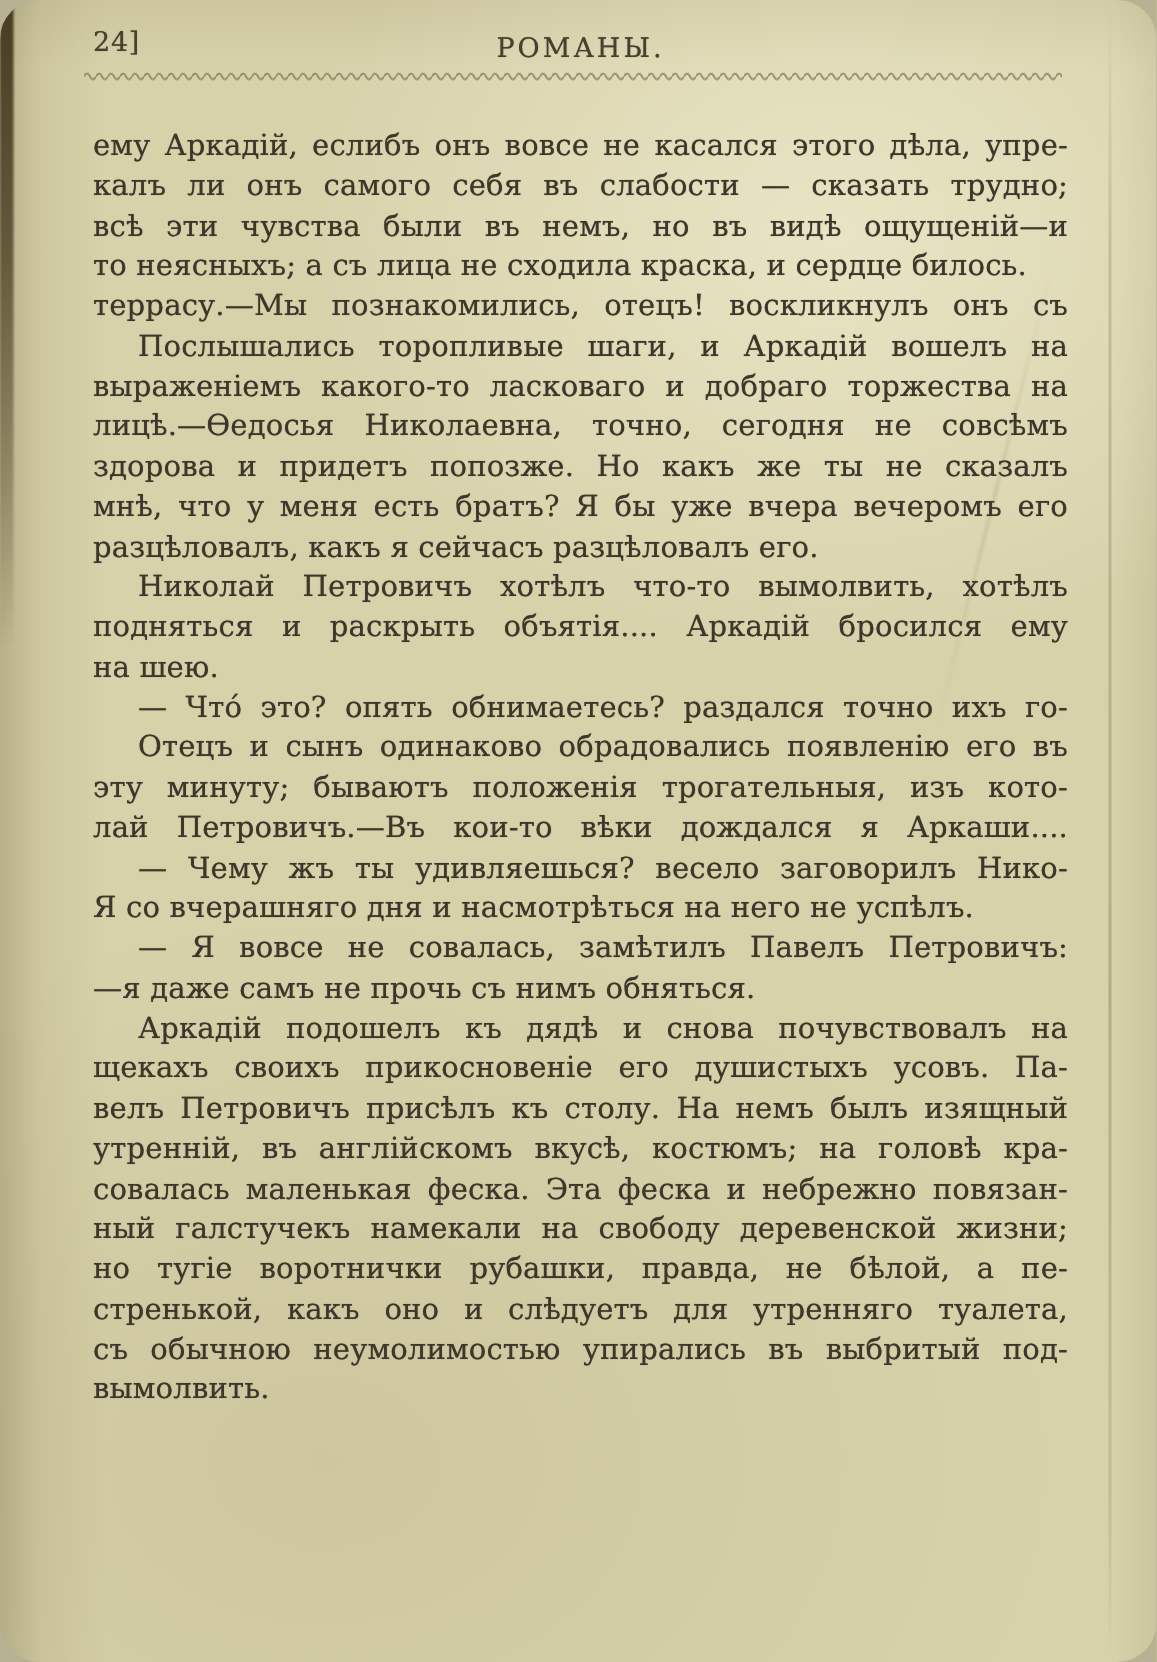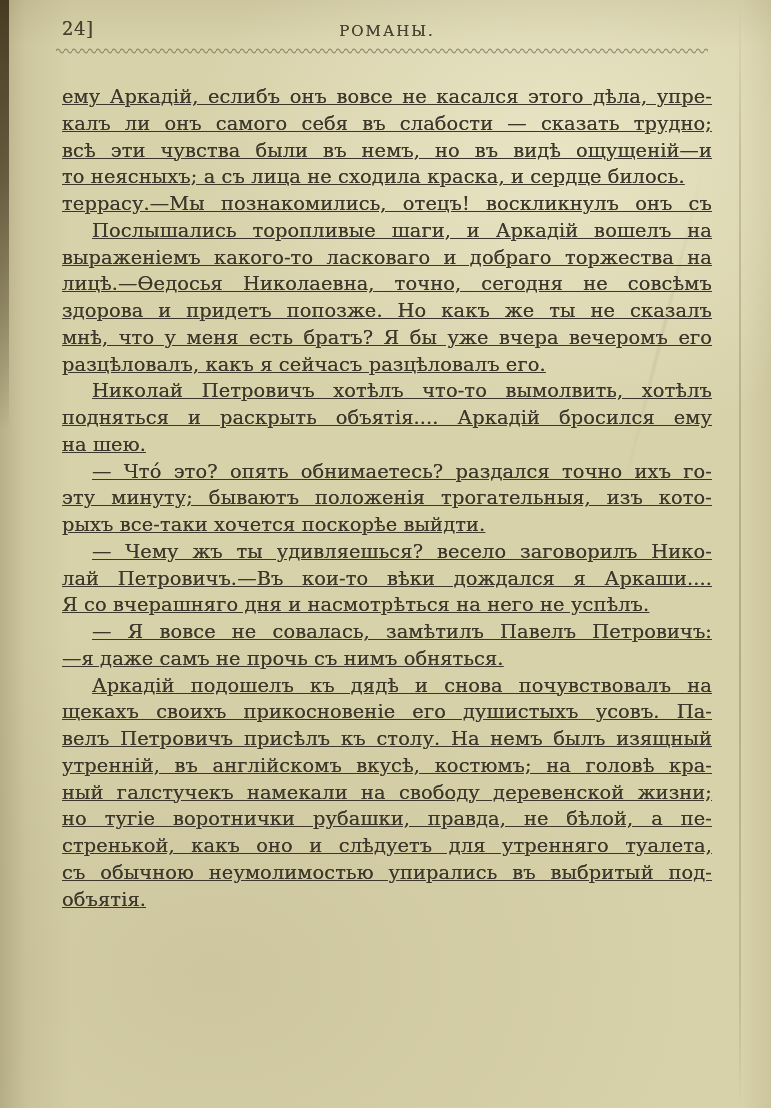--- a/index.html
+++ b/index.html
@@ -9,20 +9,21 @@
     margin:0;
     background-color:#d8d2ab;
     background-image:
       radial-gradient(ellipse 520px 420px at 72% 14%, rgba(246,242,216,0.55), rgba(246,242,216,0) 70%),
       radial-gradient(ellipse 700px 520px at 28% 88%, rgba(148,136,92,0.16), rgba(148,136,92,0) 70%),
       linear-gradient(to right, rgba(110,96,56,0.30) 0px, rgba(110,96,56,0.10) 26px, rgba(110,96,56,0) 70px),
       linear-gradient(to left, rgba(160,150,108,0.22) 0px, rgba(160,150,108,0) 30px),
       linear-gradient(to bottom, rgba(140,128,88,0.16) 0px, rgba(140,128,88,0) 46px);
     overflow:hidden;
     font-family:"DejaVu Serif", serif;
+    border-radius:26px;
   }
   .binding-edge {
     position:absolute; left:0; top:0; width:9px; height:430px;
     background:linear-gradient(to bottom,
       rgba(62,50,26,0.92) 0%, rgba(72,60,34,0.75) 40%,
       rgba(72,60,34,0.35) 75%, rgba(72,60,34,0) 100%);
     filter:blur(0.6px);
   }
   .page-edge-line {
     position:absolute; right:30px; top:0; width:2px; height:100%;
@@ -36,30 +37,30 @@
     transform:rotate(14deg);
     filter:blur(1px);
   }
   .running-head {
     position:absolute; left:62px; top:16px; width:650px; height:30px;
     color:#46412f;
   }
   .page-number { position:absolute; left:0; top:2px; font-size:18px; letter-spacing:0.5px;
     text-shadow:0 0 0.6px rgba(70,65,47,0.7); }
   .running-title { position:absolute; left:0; right:0; top:6px; text-align:center;
-    font-size:15px; letter-spacing:2px; text-shadow:0 0 0.6px rgba(70,65,47,0.7); }
+    font-size:18px; letter-spacing:2px; text-shadow:0 0 0.6px rgba(70,65,47,0.7); }
   .wavy-rule { position:absolute; left:56px; top:46px; width:652px; height:9px; opacity:0.75; }
   .text-block {
     position:absolute; left:62px; top:84px; width:650px;
     font-size:19.4px; line-height:26.75px;
     color:#3c372a;
     text-shadow:0 0 0.55px rgba(60,54,40,0.75);
     letter-spacing:0.1px;
   }
-  .para { margin:0;text-decoration:underline; }
+  .para { margin:0; }
   .line { text-align:justify; text-align-last:justify; white-space:normal; }
   .line.last { text-align-last:left; }
   .line.indent { text-indent:30px; }
 </style>
 </head>
 <body>
 
 <div class="page">
   <div class="binding-edge"></div>
   <div class="page-edge-line"></div>
@@ -97,37 +98,38 @@
       </div>
       <div class="para">
         <div class="line indent">Николай Петровичъ хотѣлъ что-то вымолвить, хотѣлъ</div>
         <div class="line">подняться и раскрыть объятія.... Аркадій бросился ему</div>
         <div class="line last">на шею.</div>
       </div>
       <div class="para">
         <div class="line indent">— Чтó это? опять обнимаетесь? раздался точно ихъ го-</div>
       </div>
       <div class="para">
+        <div class="line indent">Отецъ и сынъ одинаково обрадовались появленію его въ</div>
         <div class="line">эту минуту; бываютъ положенія трогательныя, изъ кото-</div>
-        <div class="line last">рыхъ все-таки хочется поскорѣе выйдти.</div>
       </div>
       <div class="para">
+        <div class="line">лай Петровичъ.—Въ кои-то вѣки дождался я Аркаши....</div>
         <div class="line indent">— Чему жъ ты удивляешься? весело заговорилъ Нико-</div>
-        <div class="line">лай Петровичъ.—Въ кои-то вѣки дождался я Аркаши....</div>
         <div class="line last">Я со вчерашняго дня и насмотрѣться на него не успѣлъ.</div>
       </div>
       <div class="para">
         <div class="line indent">— Я вовсе не совалась, замѣтилъ Павелъ Петровичъ:</div>
         <div class="line last">—я даже самъ не прочь съ нимъ обняться.</div>
       </div>
       <div class="para">
         <div class="line indent">Аркадій подошелъ къ дядѣ и снова почувствовалъ на</div>
         <div class="line">щекахъ своихъ прикосновеніе его душистыхъ усовъ. Па-</div>
         <div class="line">велъ Петровичъ присѣлъ къ столу. На немъ былъ изящный</div>
         <div class="line">утренній, въ англійскомъ вкусѣ, костюмъ; на головѣ кра-</div>
+        <div class="line">совалась маленькая феска. Эта феска и небрежно повязан-</div>
         <div class="line">ный галстучекъ намекали на свободу деревенской жизни;</div>
         <div class="line">но тугіе воротнички рубашки, правда, не бѣлой, а пе-</div>
         <div class="line">стренькой, какъ оно и слѣдуетъ для утренняго туалета,</div>
         <div class="line">съ обычною неумолимостью упирались въ выбритый под-</div>
-        <div class="line last">объятія.</div>
+        <div class="line last">вымолвить.</div>
       </div>
     </div>
 </div>
 
 </body></html>

